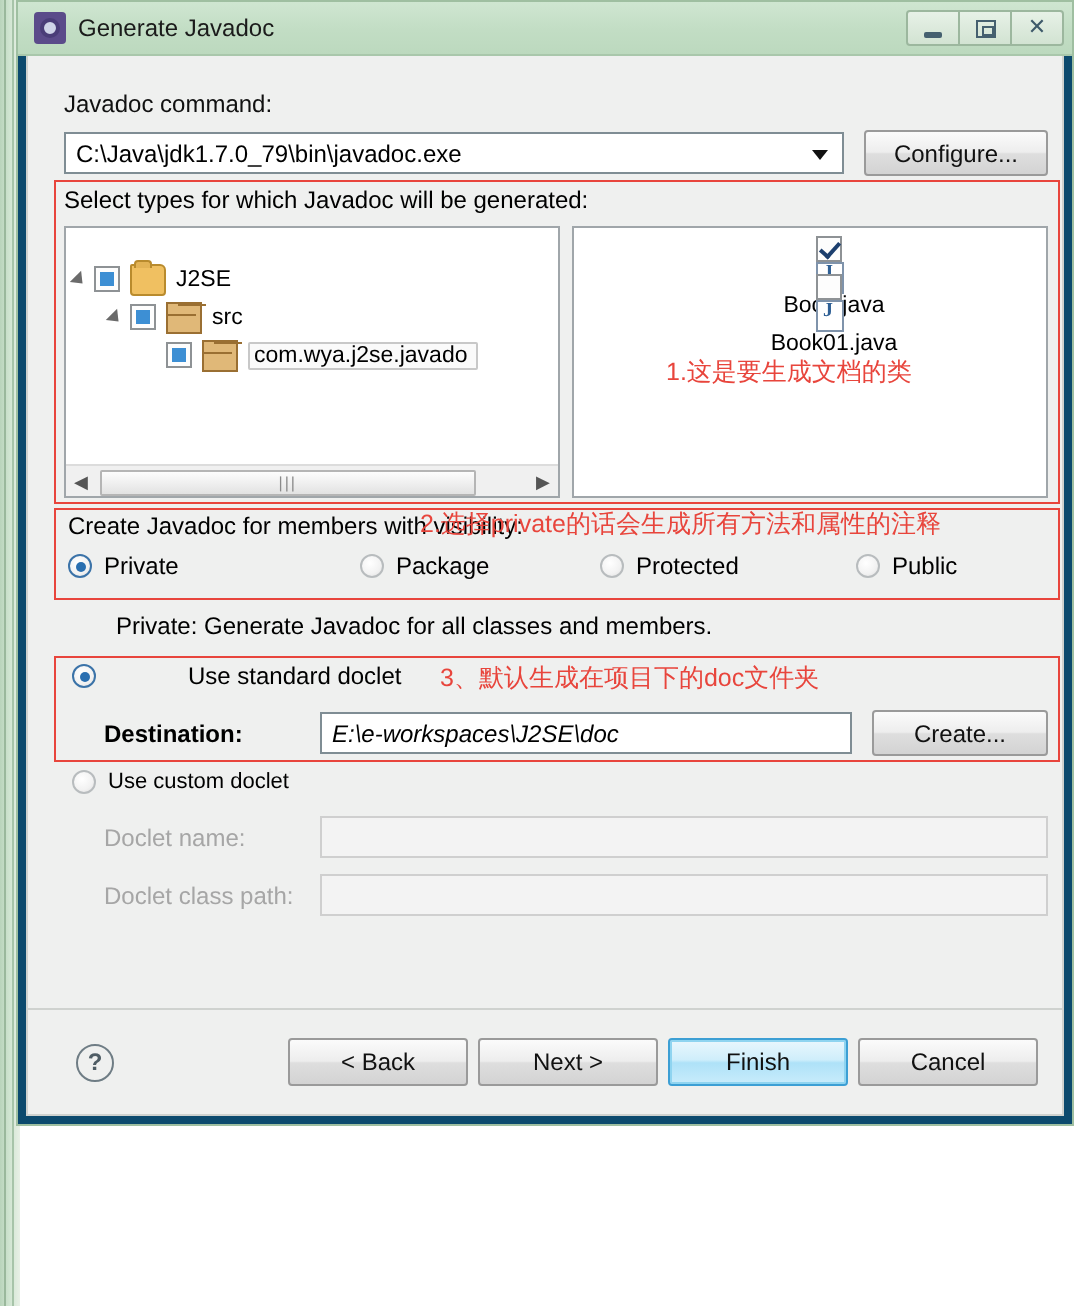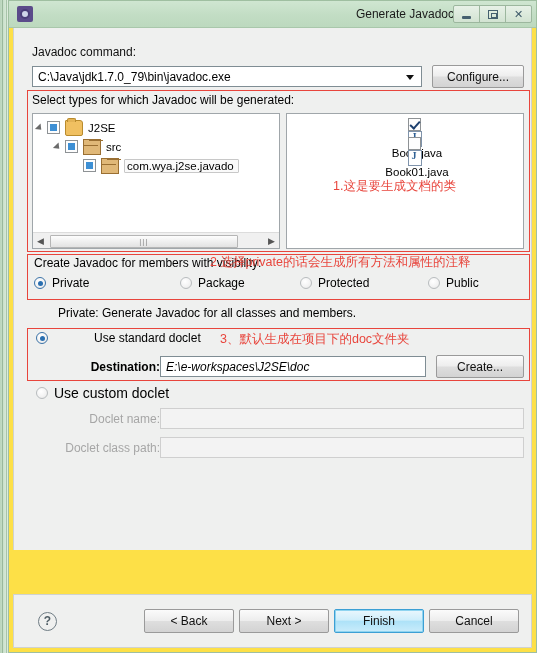--- a/index.html
+++ b/index.html
@@ -24,25 +24,24 @@
     background: linear-gradient(to right,#b9d4bb 0%, #cfe4d0 45%, #e8f0e6 100%);
   }
   .desktop-strip .line1 { position:absolute; left:2px; top:0; width:1px; height:653px; background:#9ab89c; }
   .desktop-strip .line2 { position:absolute; left:6px; top:0; width:1px; height:653px; background:#a7c4a9; }
 
   
   .window {
     position: absolute;
     left: 8px; top: 0;
     width: 529px;
-    height: 653px;
-    background: #fde047;
+    height: 563px;
+    background: #0c4a6e;
     border: 1px solid #9fbfa1;
     box-sizing: border-box;
-    text-align: right;
   }
   .titlebar {
     position: relative;
     height: 26px;
     background: linear-gradient(to bottom,#cfe6d1 0%, #c2ddc4 55%, #bcd9be 100%);
     border-bottom: 1px solid #a9c7ab;
     display: flex;
     align-items: center;
   }
   .title-icon {
@@ -392,21 +391,21 @@
     display:flex; align-items:center;
     padding-left:5px;
     font-size:12px;
     flex: 1 1 auto;
     font-style: italic;
   }
   .btn.browse { margin-left:10px; width:88px; }
 
   .doclet-custom-row {
     position:absolute; left:22px; top:357px;
-    display:flex; align-items:center; font-size:14px;
+    display:flex; align-items:center; font-size:11px;
   }
   .dn-row {
     position:absolute; left:38px; top:380px; width:472px;
     display:flex; align-items:center;
   }
   .dcp-row {
     position:absolute; left:38px; top:409px; width:472px;
     display:flex; align-items:center;
   }
   .dim-label { color:#a6a6a6; font-size:12px; width:108px; }
@@ -496,21 +495,21 @@
         <span class="arrow"></span>
       </div>
       <div class="btn configure">Configure...</div>
     </div>
 
     <div class="group-types">
       <div class="gl-label">Select types for which Javadoc will be generated:</div>
 
       <div class="panes">
         <div class="pane left">
-          <div style="padding-top:4px;">
+          <div style="padding-top:16px;">
             <div class="tree-row">
               <span class="twisty"></span>
               <span class="cbox grayfill"></span>
               <span class="ico ico-folder"></span>
               <span>J2SE</span>
             </div>
             <div class="tree-row indent1">
               <span class="twisty"></span>
               <span class="cbox grayfill"></span>
               <span class="ico ico-pkg"></span>

